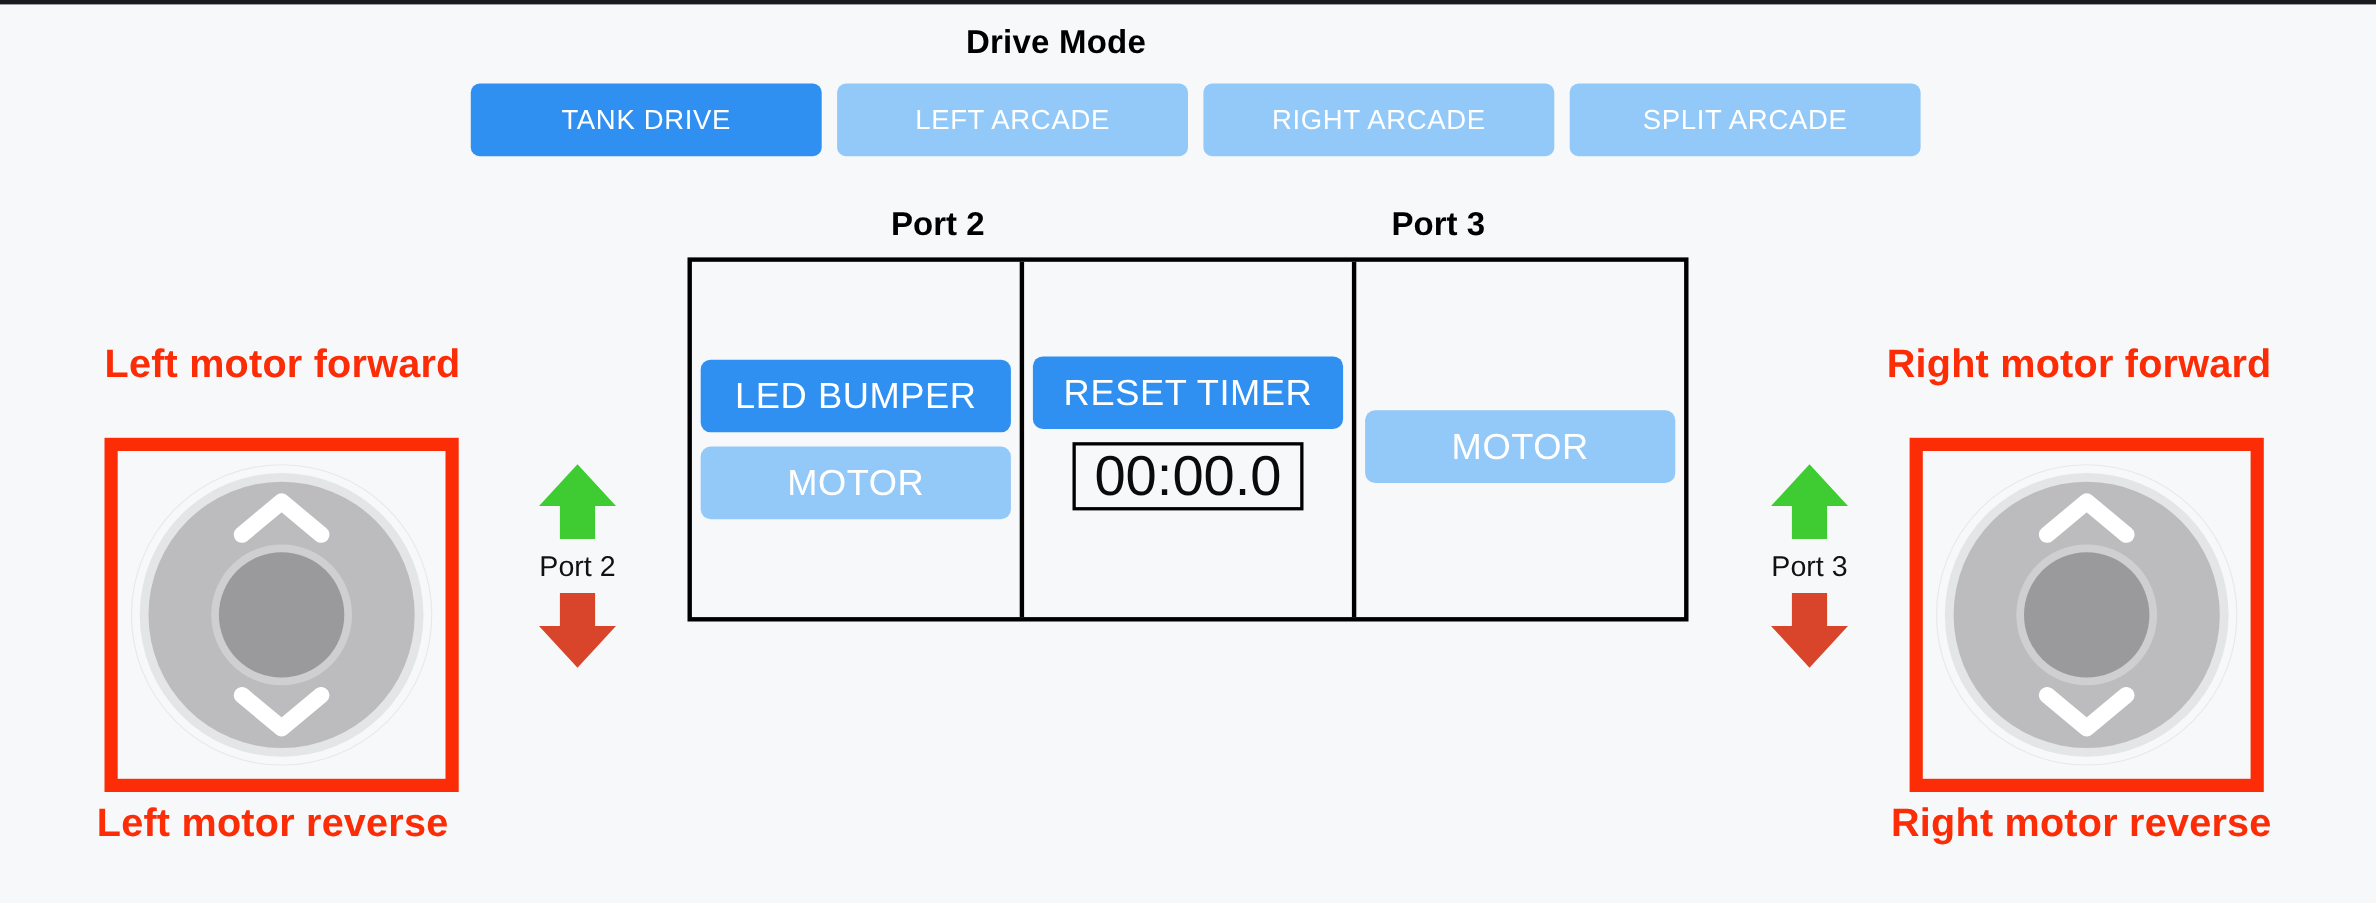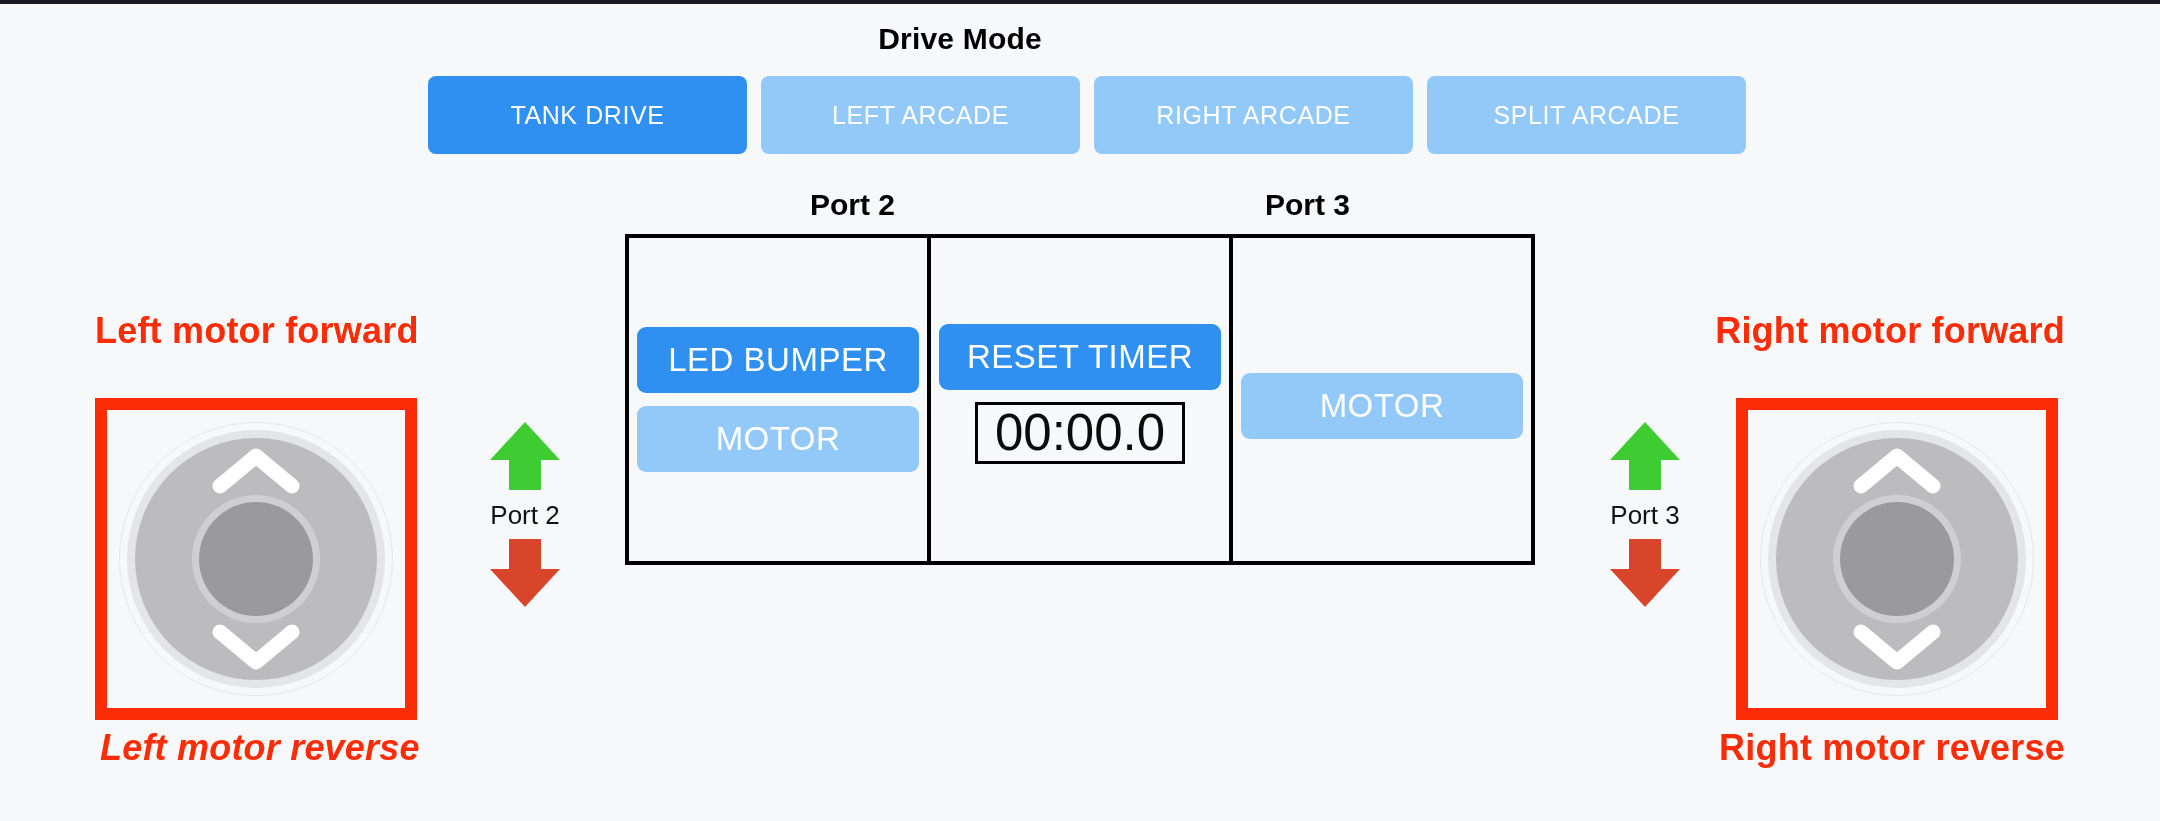--- a/index.html
+++ b/index.html
@@ -38,21 +38,21 @@
     font-size: 30px;
     font-weight: bold;
     color: #000;
     letter-spacing: 0.2px;
   }
   #drive-mode-row {
     position: absolute;
     left: 428px;
     top: 76px;
     width: 1318px;
-    height: 78px;
+    height: 66px;
     display: flex;
     gap: 14px;
   }
   .mode-btn {
     flex: 1 1 0;
     border-radius: 8px;
     border: none;
     color: #ffffff;
     font-size: 25px;
     font-family: "Liberation Sans", sans-serif;
@@ -214,21 +214,21 @@
 
   .annot {
     position: absolute;
     white-space: nowrap;
     color: #fb2c06;
     font-size: 36px;
     font-weight: bold;
     letter-spacing: 0.2px;
   }
   #annot-left-fwd  { left: 95px;  top: 310px; }
-  #annot-left-rev  { left: 100px;  top: 727px; font-style: italic; }
+  #annot-left-rev  { left: 88px;  top: 727px; }
   #annot-right-fwd { right: 95px; top: 310px; text-align: right; }
   #annot-right-rev { right: 95px; top: 727px; text-align: right; }
 
   
   .port-group {
     position: absolute;
     width: 110px;
     display: flex;
     flex-direction: column;
     align-items: center;

